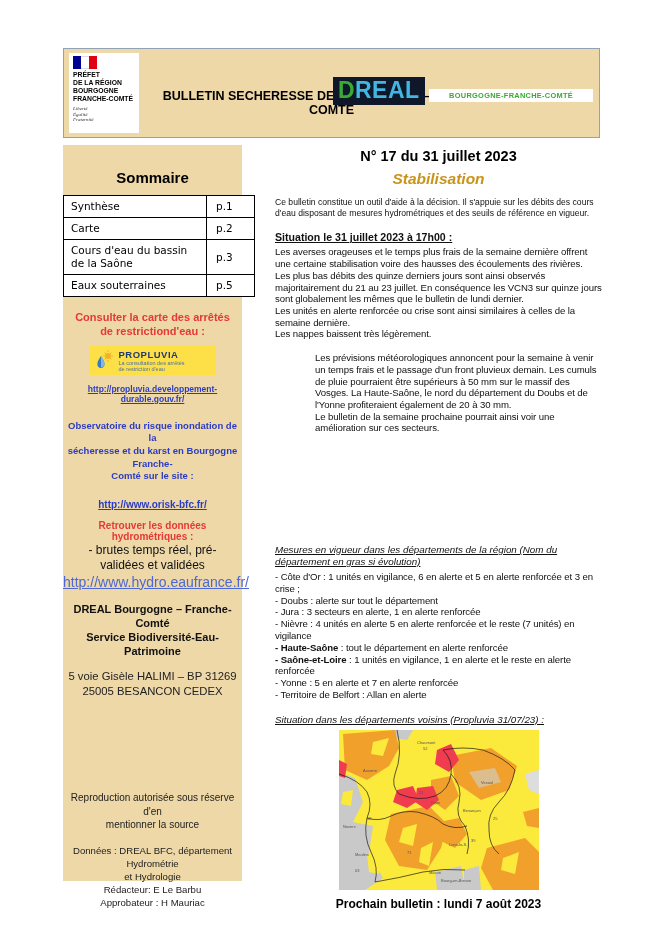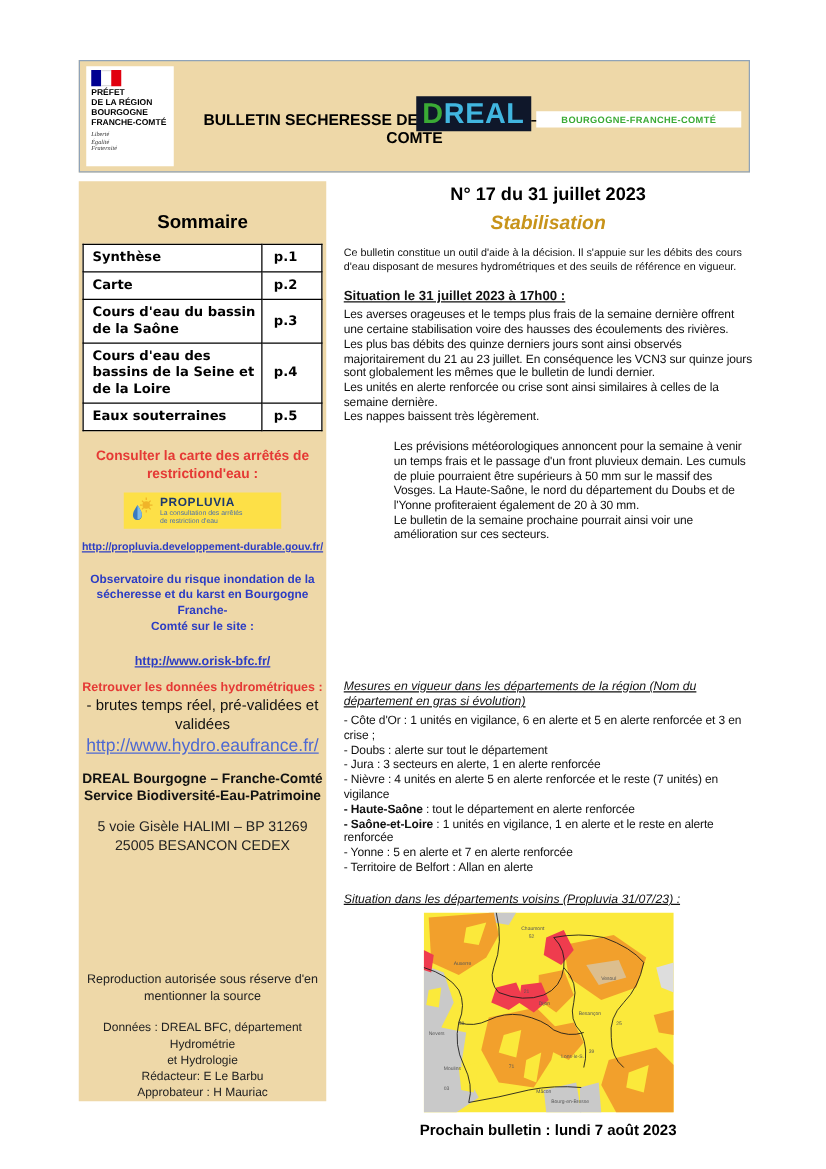--- a/index.html
+++ b/index.html
@@ -19,24 +19,24 @@
   .header-title{position:absolute;left:95px;right:95px;top:40px;text-align:center;
                 font-weight:bold;font-size:12.5px;color:#000;}
   .dreal-logo{position:absolute;right:6px;top:28px;text-align:right;}
   .dreal-word{display:inline-block;background:#0f172a;padding:0 5px 2px 5px;font-size:23px;font-weight:bold;letter-spacing:.5px;line-height:26px;}
   .dreal-word .d{color:#3aaa35;}
   .dreal-word .real{color:#41b6e0;}
   .dreal-region{display:inline-block;background:#fff;color:#3aaa35;font-weight:bold;
                 font-size:7.4px;padding:2px 20px;margin-top:2px;letter-spacing:.3px;}
 
   
-  .sidebar{position:absolute;left:63px;top:145px;width:198px;height:736px;background:#eed8a8;box-sizing:border-box;}
+  .sidebar{position:absolute;left:63px;top:145px;width:179px;height:736px;background:#eed8a8;box-sizing:border-box;}
   .sommaire-title{margin-top:24px;text-align:center;font-weight:bold;font-size:15px;color:#000;}
   table.toc{margin:9px auto 0;width:192px;border-collapse:collapse;background:#fff;
-            font-family:"DejaVu Sans",sans-serif;font-size:10.5px;color:#000;font-weight:bold;}
+            font-family:"DejaVu Sans",sans-serif;font-size:10.5px;color:#000;}
   table.toc td{border:1.6px solid #000;padding:4px 4px 4px 7px;line-height:13px;}
   table.toc td.pg{width:34px;padding-left:9px;}
   .consulter{margin:14px 8px 0;text-align:center;color:#e53935;font-weight:bold;font-size:11px;line-height:1.25;}
   .propluvia-box{width:118px;margin:7px auto 0;background:#fde047;padding:3px 4px;display:flex;gap:3px;}
   .pp-name{color:#1e3a6e;font-weight:bold;font-size:9.5px;letter-spacing:.5px;}
   .pp-tag{color:#4a6fae;font-size:5.5px;line-height:6.2px;white-space:pre-line;}
   .link{display:block;text-align:center;color:#2b3cc4;text-decoration:underline;cursor:pointer;}
   .pp-url{margin-top:9px;font-weight:bold;font-size:8.5px;}
   .observatoire{margin-top:16px;text-align:center;color:#2b3cc4;font-weight:bold;font-size:9.5px;line-height:1.32;white-space:pre-line;}
   .orisk-url{font-weight:bold;font-size:10px;margin-top:16px;}
@@ -100,24 +100,20 @@
         <td>Synthèse</td>
         <td class="pg">p.1</td>
       </tr>
       <tr>
         <td>Carte</td>
         <td class="pg">p.2</td>
       </tr>
       <tr>
         <td>Cours d'eau du bassin de la Saône</td>
         <td class="pg">p.3</td>
-      </tr>
-      <tr>
-        <td>Cours d'eau des bassins de la Seine et de la Loire</td>
-        <td class="pg">p.4</td>
       </tr>
       <tr>
         <td>Eaux souterraines</td>
         <td class="pg">p.5</td>
       </tr>
     </tbody>
       </table>
 
     <div class="consulter">Consulter la carte des arrêtés de restrictiond'eau :</div>
 

